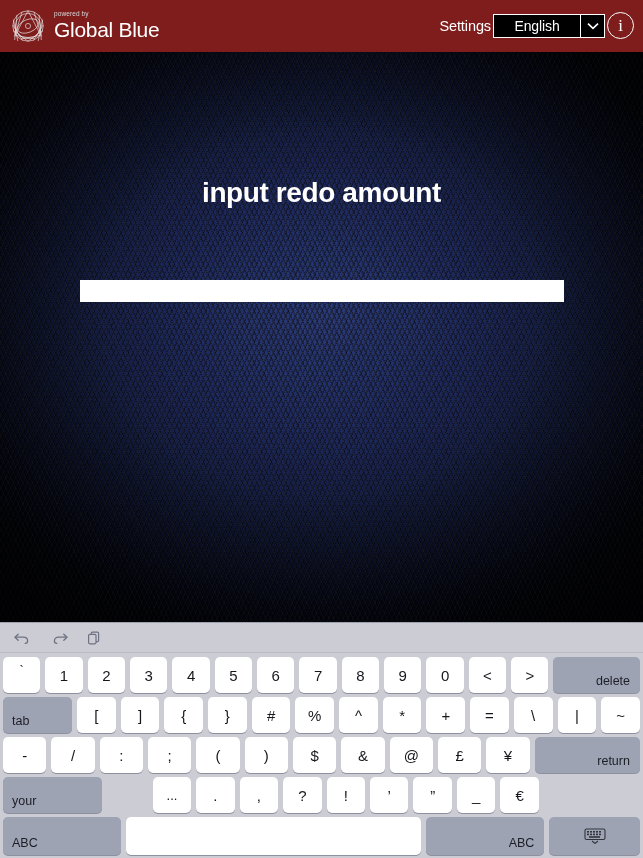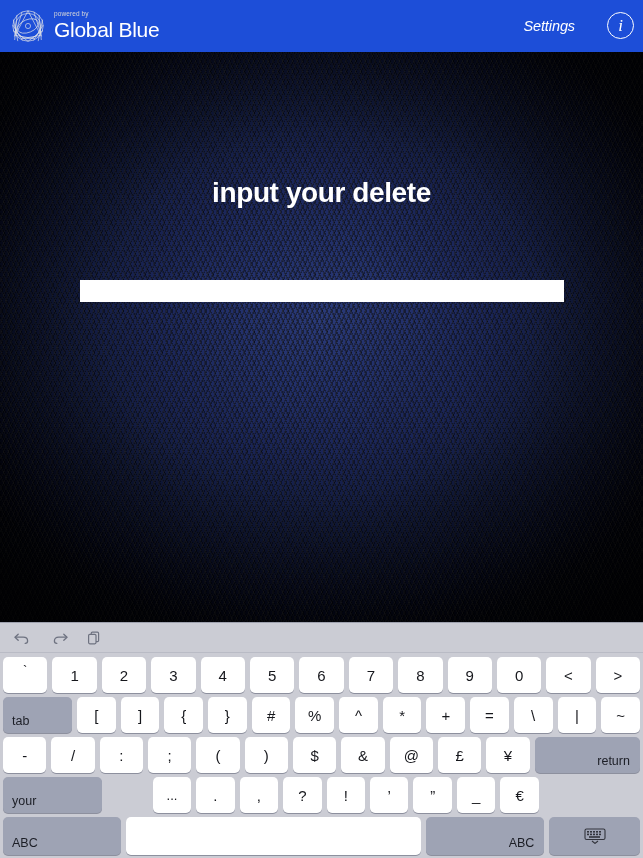--- a/index.html
+++ b/index.html
@@ -71,21 +71,21 @@
     width: 100%; height: 100%;
     background: #3bd63b;
     border-radius: 1px;
   }
 
   
   .header {
     position: absolute;
     top: 0; left: 0;
     width: 643px; height: 52px;
-    background: #1d4ed8;
+    background: #7f1d1d;
     z-index: 5;
   }
   .brand {
     position: absolute;
     left: 8px; top: 6px;
     display: flex;
     align-items: center;
     gap: 6px;
   }
   .brand-logo { display: block; }
@@ -103,22 +103,21 @@
     letter-spacing: -0.3px;
     display: block;
     line-height: 1.05;
   }
 
   .hdr-right {
     position: absolute;
     right: 9px; top: 12px;
     display: flex;
     align-items: center;
-    gap: 32px;
-    font-style: italic;
+    gap: 2px;
   }
   .settings-link {
     color: #fff;
     font-size: 14.5px;
     letter-spacing: -0.1px;
   }
   .lang-select {
     position: relative;
     display: flex;
     align-items: stretch;
@@ -341,34 +340,42 @@
       </svg>
       <span class="brand-text">
         <span class="brand-powered">powered by</span>
         <span class="brand-name">Global Blue</span>
       </span>
     </div>
 
     <div class="hdr-right">
       <span class="settings-link">Settings</span>
 
+      <div class="lang-select">
+        <span class="lang-value">English</span>
+        <span class="lang-arrow-box">
+          <svg width="12" height="8" viewBox="0 0 12 8">
+            <path d="M1 1.6 L6 6.4 L11 1.6" stroke="#fff" stroke-width="1.6" fill="none"></path>
+          </svg>
+        </span>
+      </div>
 
       <div class="info-btn">
         <span>i</span>
       </div>
     </div>
   </div>
 
   <div class="stage">
     <div class="stage-base"></div>
     <div class="stage-tex"></div>
     <div class="stage-tex2"></div>
     <div class="stage-vig"></div>
 
-    <div class="prompt">input your delete</div>
+    <div class="prompt">input redo amount</div>
 
     <input class="amount-input" type="text" placeholder="" style="">
   </div>
 
   <div class="keyboard">
 
     <div class="kb-toolbar">
       <div class="kb-tool" style="left:10px">
         <svg width="18" height="14" viewBox="0 0 18 14">
           <path d="M5.2 3.2 L2 6.2 L5.2 9.2" stroke="#6e7280" stroke-width="1.3" fill="none" stroke-linecap="round" stroke-linejoin="round"></path>
@@ -423,20 +430,23 @@
           </div>
           <div class="key" style="flex-grow: 1; flex-basis: 0px;">
             <span>0</span>
           </div>
           <div class="key" style="flex-grow: 1; flex-basis: 0px;">
             <span>&lt;</span>
           </div>
           <div class="key" style="flex-grow: 1; flex-basis: 0px;">
             <span>&gt;</span>
           </div>
+          <div class="key mod right" style="flex-grow: 2.05; flex-basis: 0px;">
+            <span>delete</span>
+          </div>
         </div>
         <div class="kb-row r2">
           <div class="key mod" style="flex-grow: 1.55; flex-basis: 0px;">
             <span>tab</span>
           </div>
           <div class="key" style="flex-grow: 1; flex-basis: 0px;">
             <span>[</span>
           </div>
           <div class="key" style="flex-grow: 1; flex-basis: 0px;">
             <span>]</span>

